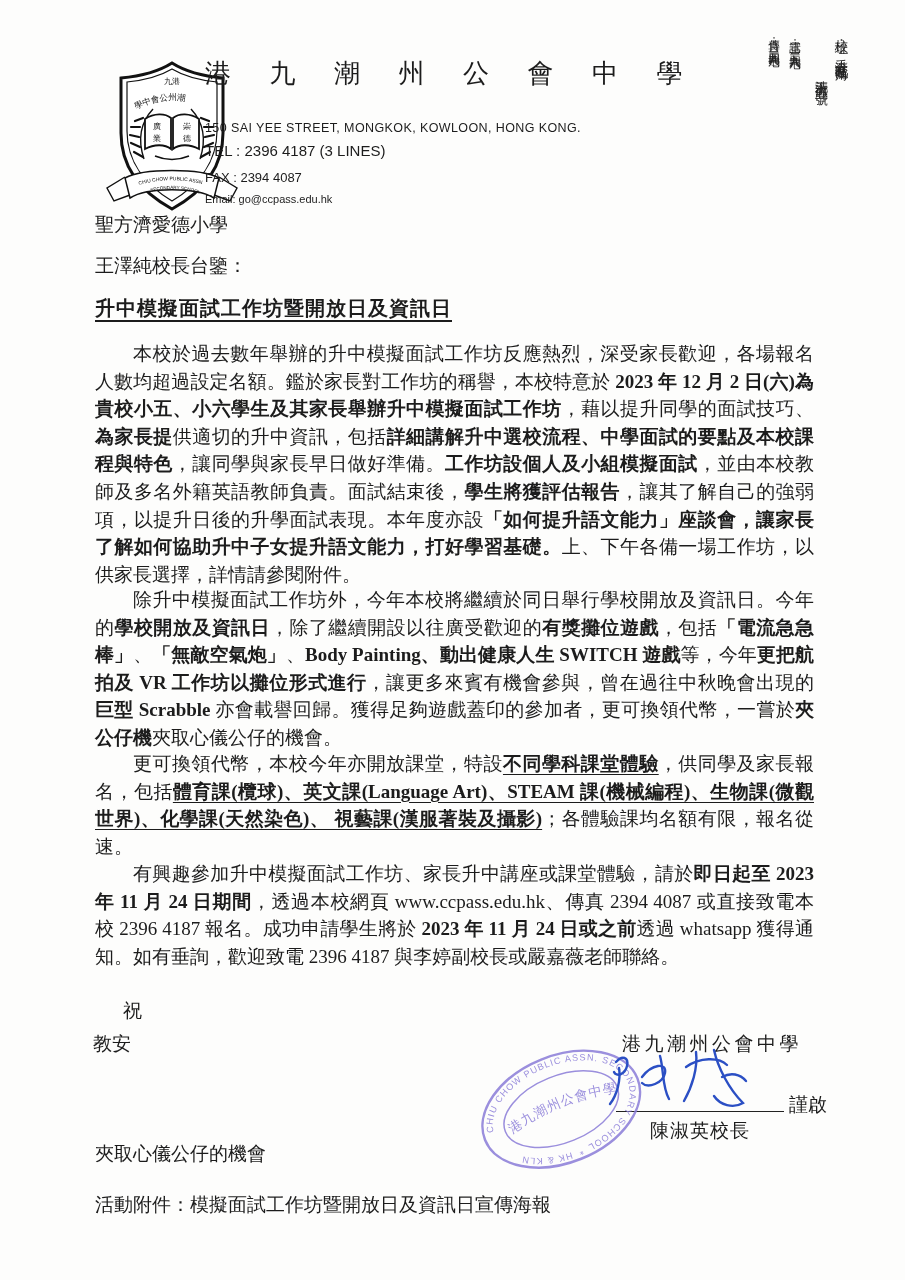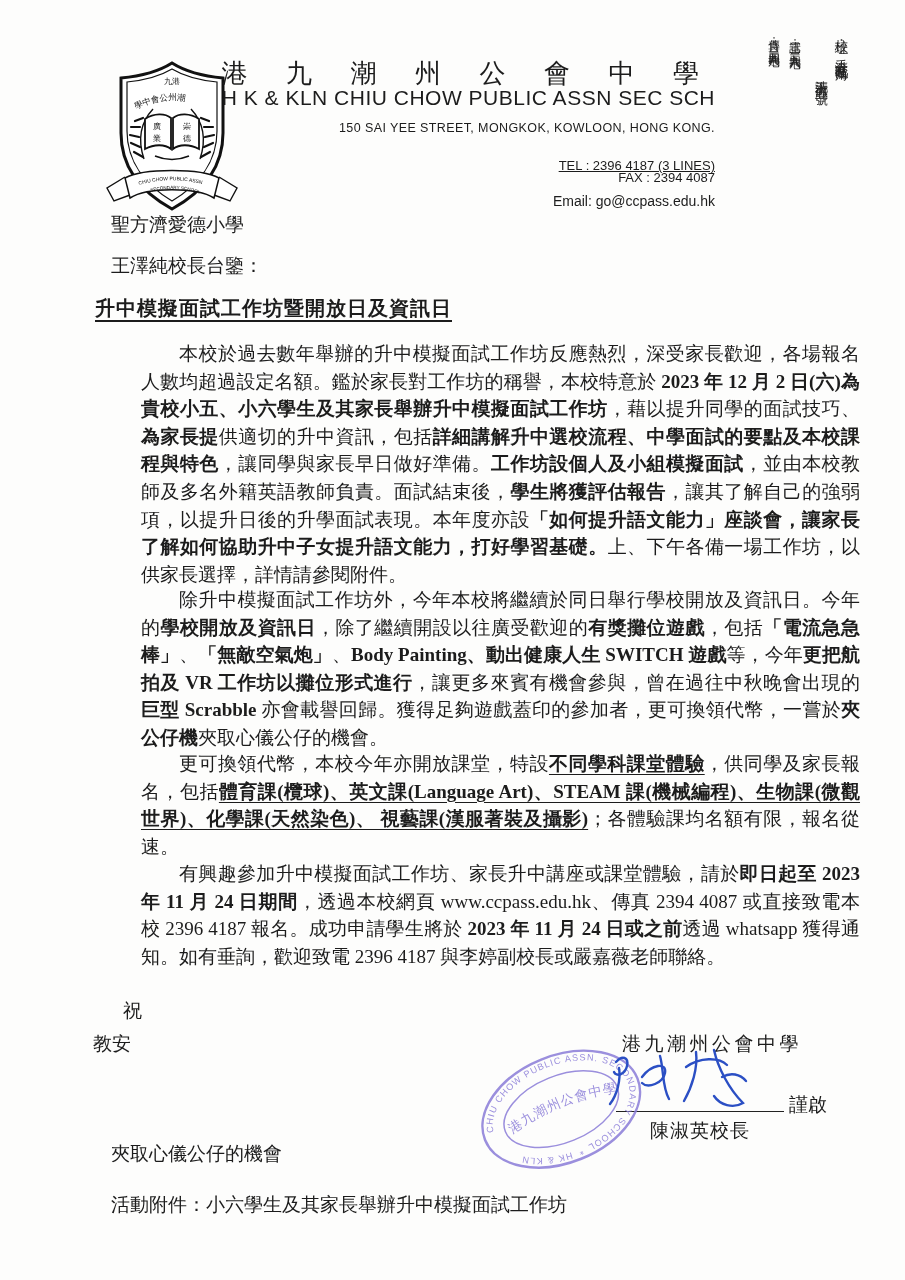--- a/index.html
+++ b/index.html
@@ -1,31 +1,31 @@
 <!DOCTYPE html>
 <html><head>
 <meta charset="utf-8">
 <style>
   html,body{margin:0;padding:0;background:#d9d9d9;}
   .page{position:relative;width:905px;height:1280px;background:#fdfdfc;
         font-family:"Liberation Serif","DejaVu Serif",serif;color:#1c1c1c;overflow:hidden;}
   .abs{position:absolute;}
   .sans{font-family:"Liberation Sans","DejaVu Sans",sans-serif;}
-  .hdr-center{left:205px;width:510px;text-align:right;}
+  .hdr-center{left:205px;width:510px;text-align:left;}
   .name-zh{top:56px;font-size:26px;letter-spacing:16px;font-weight:400;}
   .name-en{top:86px;font-size:21px;letter-spacing:.5px;}
   .addr{top:121px;font-size:12.5px;letter-spacing:.4px;}
-  .tel{top:158px;font-size:13px;text-decoration:underline;}
+  .tel{top:142px;font-size:15px;}
   .fax{top:170px;font-size:13px;}
-  .email{top:193px;font-size:14px;}
+  .email{top:193px;font-size:11px;}
   .vline{writing-mode:vertical-rl;font-size:13.5px;letter-spacing:2px;color:#222;}
   .v-small{font-size:11.5px;letter-spacing:.5px;}
-  .body-line{left:95px;font-size:19px;margin-left:16px;}
+  .body-line{left:95px;font-size:19px;}
   .para{left:95px;width:719px;font-size:19px;line-height:27.6px;
-        text-align:justify;text-indent:38px;margin-left:46px;}
+        text-align:justify;text-indent:38px;}
   .para span.b{font-weight:bold;}
   .para span.u{text-decoration:underline;text-underline-offset:4px;}
   .letter-title{left:95px;width:719px;font-size:20px;font-weight:bold;
         text-decoration:underline;text-underline-offset:5px;letter-spacing:1px;}
   .sig-line{border-bottom:1.6px solid #222;}
   .stamp-wrap{transform:rotate(-22deg);opacity:.85;}
 </style>
 </head>
 <body>
 
@@ -63,21 +63,20 @@
     <path d="M28 121 C46 111 104 111 122 121 L117 141 C100 130 50 130 33 141 Z" fill="#fff" stroke="#111" stroke-width="1.5"></path>
     <path id="ban1" d="M36 130 C60 121 90 121 114 130" fill="none"></path>
     <path id="ban2" d="M44 138 C64 130 86 130 106 138" fill="none"></path>
     <text font-size="5" fill="#111" font-family="Liberation Sans,sans-serif">
       <textPath href="#ban1" startOffset="8%">CHIU CHOW PUBLIC ASSN</textPath></text>
     <text font-size="4.6" fill="#111" font-family="Liberation Sans,sans-serif">
       <textPath href="#ban2" startOffset="16%">SECONDARY SCHOOL</textPath></text>
   </svg>
 
   <div class="abs hdr-center name-zh">港 九 潮 州 公 會 中 學</div>
-  <div class="abs hdr-center name-en sans">H K &amp; KLN CHIU CHOW PUBLIC ASSN SEC SCH</div>
   <div class="abs hdr-center addr sans">150 SAI YEE STREET, MONGKOK, KOWLOON, HONG KONG.</div>
   <div class="abs hdr-center tel sans">TEL : 2396 4187 (3 LINES)</div>
   <div class="abs hdr-center fax sans">FAX : 2394 4087</div>
   <div class="abs hdr-center email sans">Email: go@ccpass.edu.hk</div>
 
   <div class="abs vline" style="left:832px;top:28px">校址：香港九龍旺角</div>
   <div class="abs vline" style="left:812px;top:70px;font-size:13px">洗衣街一五〇號</div>
   <div class="abs vline v-small" style="left:787px;top:32px">電話：二三九六四一八七</div>
   <div class="abs vline v-small" style="left:766px;top:30px">傳真：二三九四四〇八七</div>
 
@@ -123,15 +122,15 @@
       <path d="M94 10 C96 26 90 45 82 59"></path>
       <path d="M112 8 C116 26 127 47 141 61 C131 67 118 63 112 54"></path>
       <path d="M120 35 C129 30 138 32 144 39"></path>
     </g>
   </svg>
 
   <div class="abs" style="left:789px;top:1092px;font-size:19px">謹啟</div>
   <div class="abs" style="left:616px;top:1118px;width:168px;text-align:center;font-size:19px;letter-spacing:1px">陳淑英校長</div>
 
   <div class="abs body-line" style="top:1141px">夾取心儀公仔的機會</div>
-  <div class="abs body-line" style="top:1192px">活動附件：小六學生及其家長舉辦升中模擬面試工作坊</div>
+  <div class="abs body-line" style="top:1192px">活動附件：模擬面試工作坊暨開放日及資訊日宣傳海報</div>
 
 </div>
 
 </body></html>

